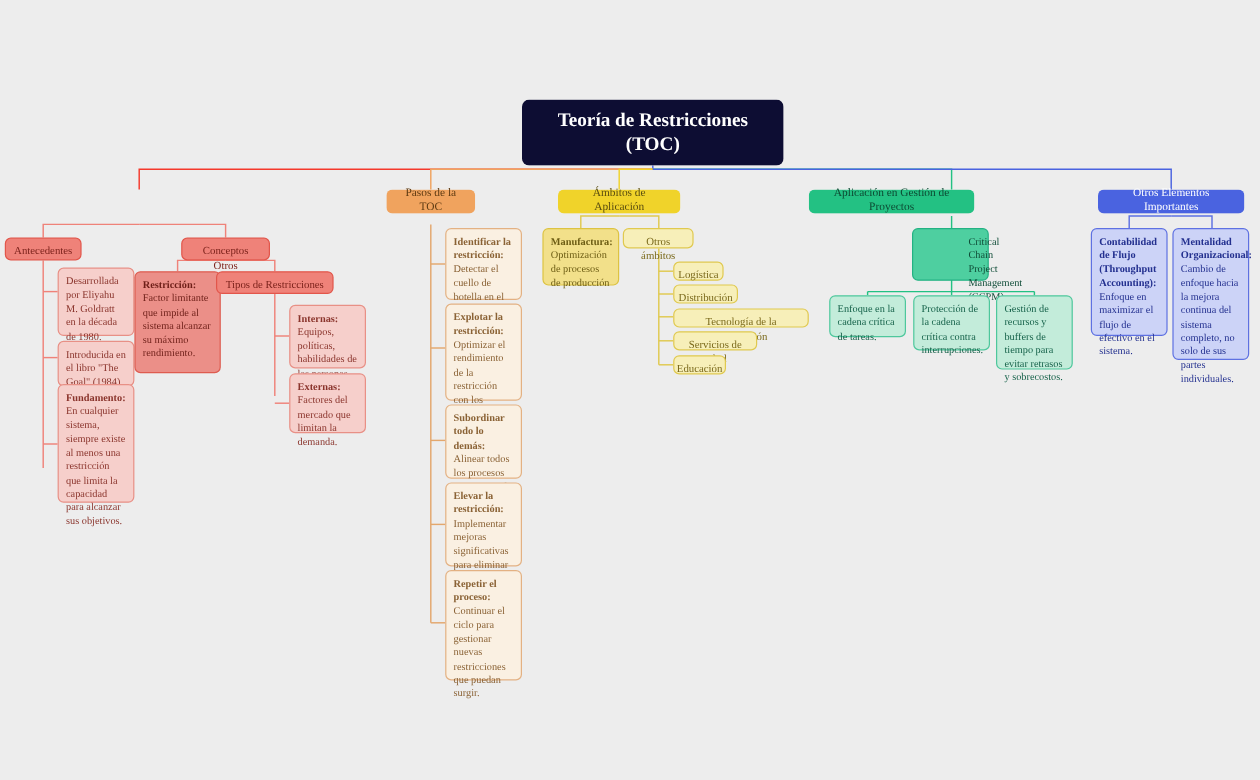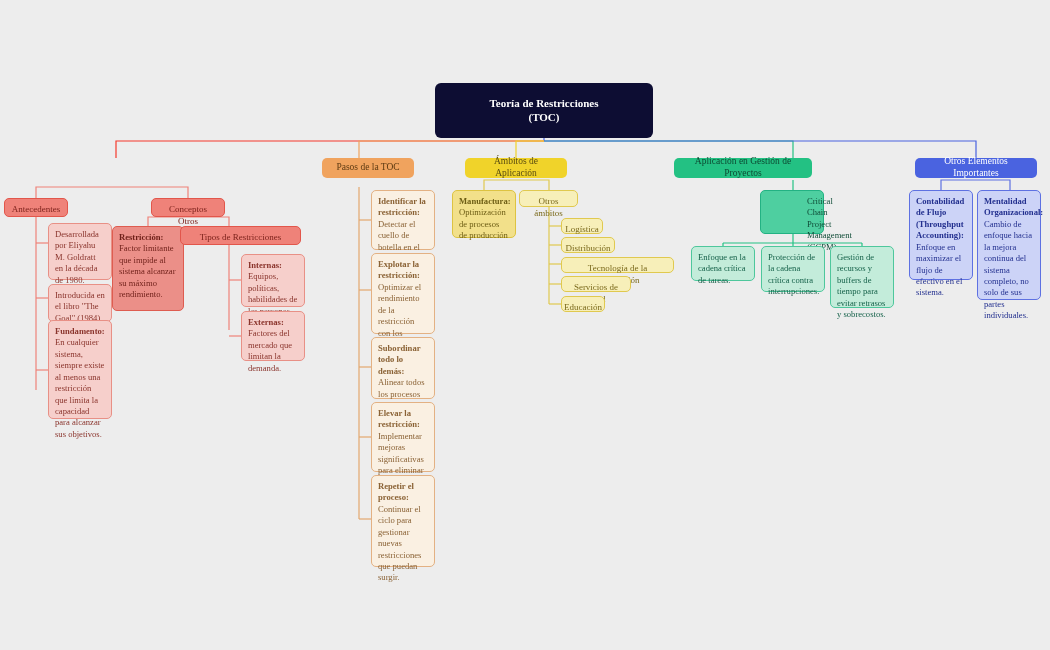--- a/index.html
+++ b/index.html
@@ -34,21 +34,21 @@
     border: 1px solid transparent;
   }
   .node .txt { display: block; }
   .node b { font-weight: bold; }
 
   
   .root {
     background: #0d0d33;
     color: #ffffff;
     font-weight: bold;
-    font-size: 11px;
+    font-size: 16px;
     line-height: 1.25;
     text-align: center;
     border-radius: 6px;
     padding: 12px 10px;
     display: flex;
     align-items: center;
     justify-content: center;
   }
 
   
@@ -195,35 +195,35 @@
 
   <div class="node pill red-mid" style="left:151px; top:198px; width:74px; height:19px;">
     <span>Conceptos Otros</span>
   </div>
 
   <div class="node box red-dark" style="left:112px; top:226px; width:72px; height:85px;">
     <b>Restricción:</b>
     <span>Factor limitante que impide al sistema alcanzar su máximo rendimiento.</span>
   </div>
 
-  <div class="node pill red-mid" style="left:180px; top:226px; width:121px; height:19px;">
+  <div class="node pill red-mid" style="left:180px; top:226px; width:98px; height:19px;">
     <span>Tipos de Restricciones</span>
   </div>
 
   <div class="node box red-light" style="left:241px; top:254px; width:64px; height:53px;">
     <b>Internas:</b>
     <span>Equipos, políticas, habilidades de las personas.</span>
   </div>
 
   <div class="node box red-light" style="left:241px; top:311px; width:64px; height:50px;">
     <b>Externas:</b>
     <span>Factores del mercado que limitan la demanda.</span>
   </div>
 
-  <div class="node hdr hdr-orange" style="left:322px; top:158px; width:92px; height:20px;">
+  <div class="node hdr hdr-orange" style="left:322px; top:158px; width:74px; height:20px;">
     <span>Pasos de la TOC</span>
   </div>
 
   <div class="node box or-light" style="left:371px; top:190px; width:64px; height:60px;">
     <b>Identificar la restricción:</b>
     <span>Detectar el cuello de botella en el sistema.</span>
   </div>
 
   <div class="node box or-light" style="left:371px; top:253px; width:64px; height:81px;">
     <b>Explotar la restricción:</b>

